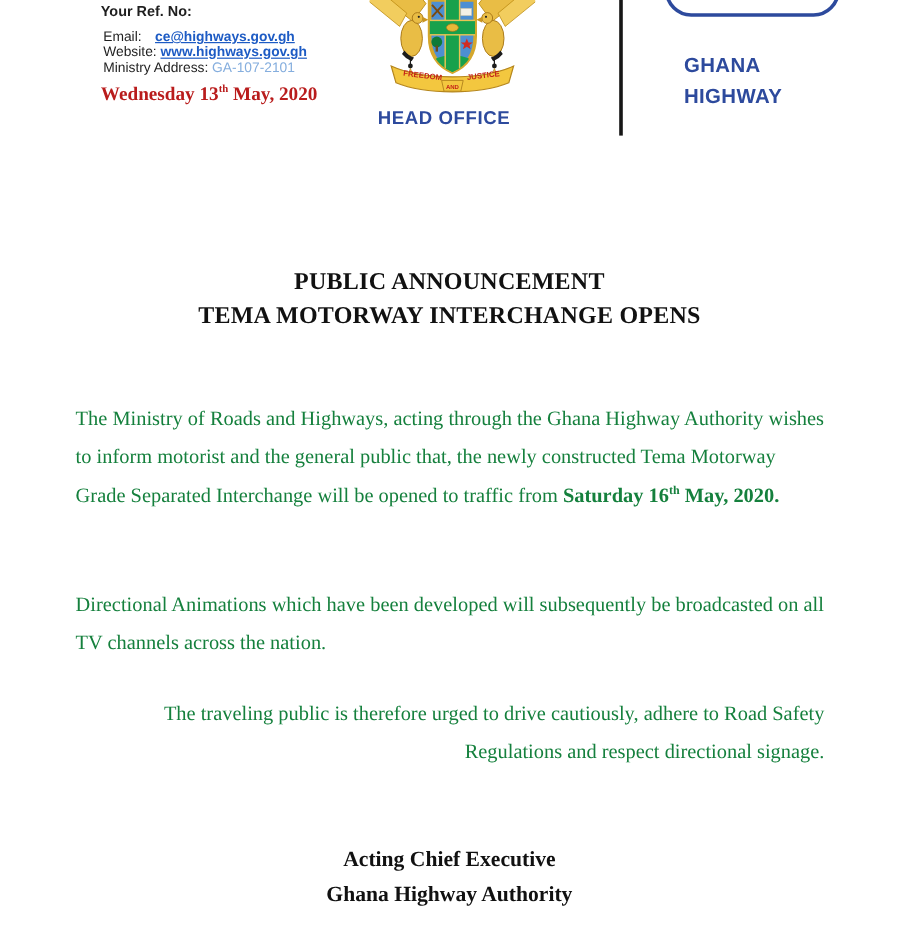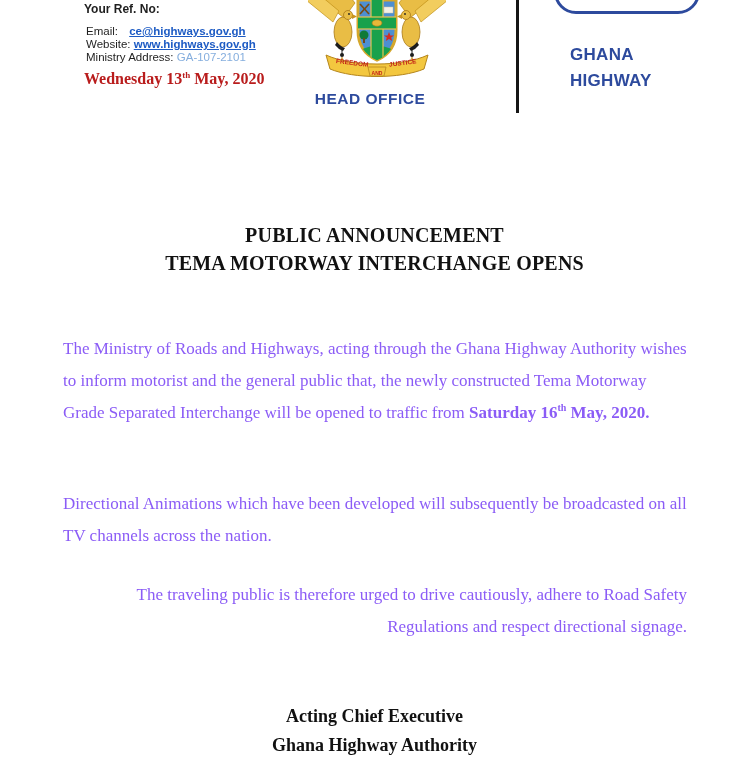--- a/index.html
+++ b/index.html
@@ -67,21 +67,21 @@
   
   .doc-title {
     position:absolute; left:0; width:749px; text-align:center;
     font-weight:bold; font-size:20px; letter-spacing:0.2px; color:#111111;
   }
   .doc-title.t1 { top:224px; }
   .doc-title.t2 { top:252px;font-family:Liberation Serif, serif; }
 
   .para {
     position:absolute; left:63px; width:624px;
-    font-size:17px; line-height:32px; color:#8b5cf6; text-align:left;
+    font-size:17px; line-height:32px; color:#15803d; text-align:left;
   }
   .para.p1 { top:333px; }
   .para.p2 { top:488px; }
   .para.p3 { top:579px;text-align:right; }
   .para .b { font-weight:bold; }
   .para sup { font-size:10px; vertical-align:super; line-height:0; }
 
   .signature {
     position:absolute; left:0; top:702px; width:749px; text-align:center;
     font-weight:bold; font-size:18px; line-height:29px; color:#111111;

